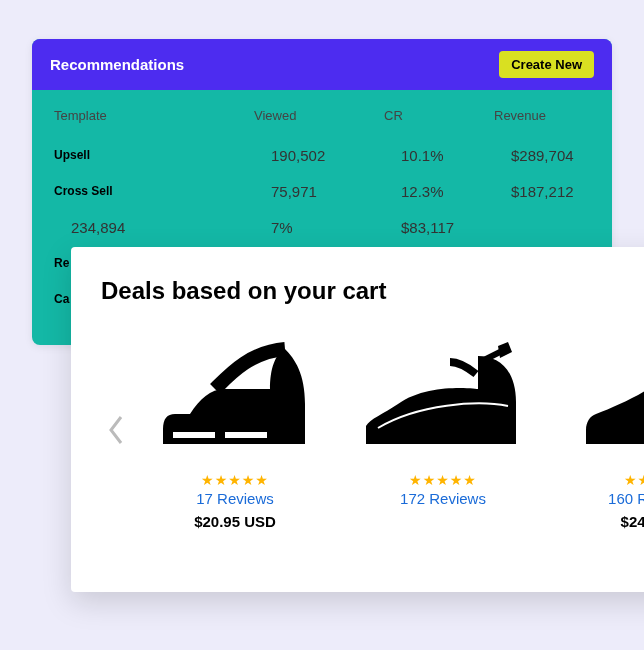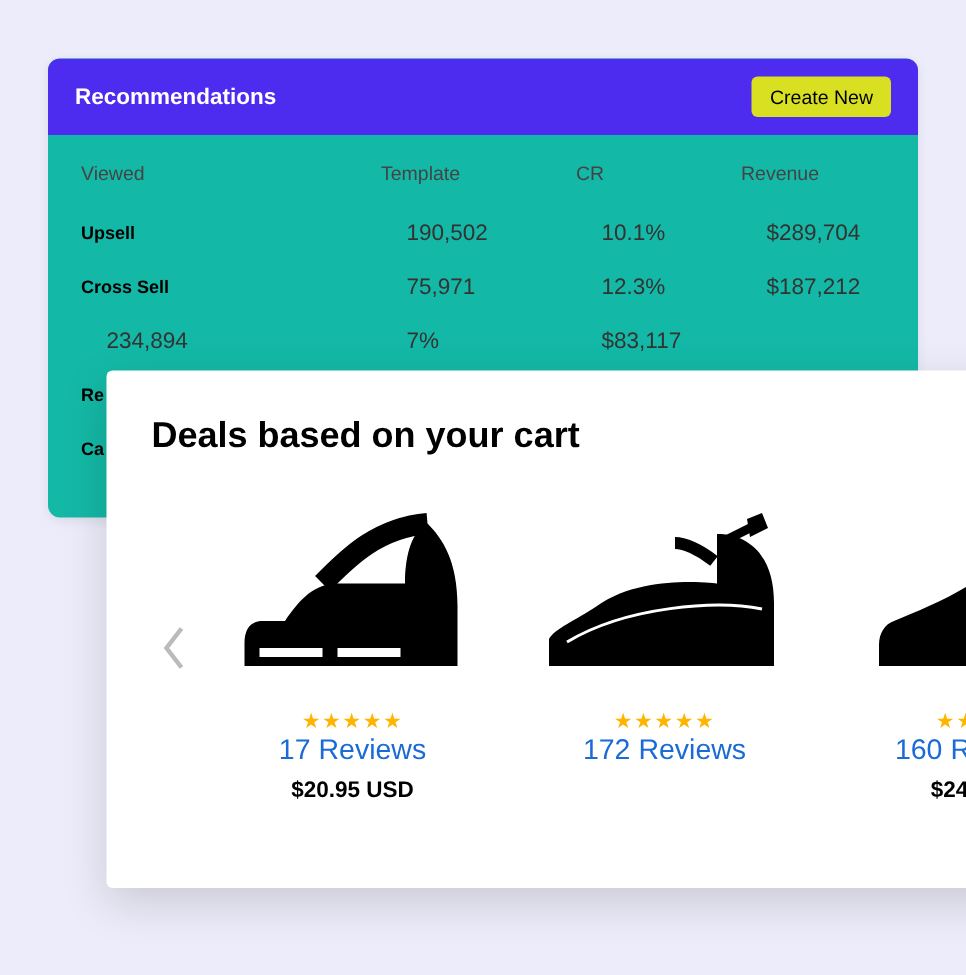--- a/index.html
+++ b/index.html
@@ -33,21 +33,21 @@
     font-size: 15px;
     font-weight: 700;
   }
   .create-btn {
     background: #d9e021;
     color: #000;
     border: none;
     border-radius: 4px;
     padding: 6px 12px;
     font-size: 13px;
-    font-weight: 400;
+    font-weight: 700;
     cursor: pointer;
   }
   .table {
     padding: 18px 22px 28px 22px;
   }
   .thead, .trow {
     display: grid;
     grid-template-columns: 200px 130px 110px 1fr;
     align-items: center;
   }
@@ -125,41 +125,41 @@
   }
   .product .img svg { fill: #000; }
   .stars {
     color: #ffb400;
     font-size: 14px;
     letter-spacing: 1px;
     margin-bottom: 2px;
   }
   .reviews {
     color: #1a6bd8;
-    font-size: 19px;
+    font-size: 15px;
     margin-bottom: 6px;
   }
   .price {
     font-size: 15px;
     font-weight: 700;
     color: #000;
   }
 </style>
 </head>
 <body>
 
 <div class="panel">
   <div class="panel-header">
     <h2>Recommendations</h2>
     <button class="create-btn">Create New</button>
   </div>
   <div class="table">
     <div class="thead">
+      <div>Template</div>
       <div>Viewed</div>
-      <div>Template</div>
       <div>CR</div>
       <div>Revenue</div>
     </div>
     <div class="trow">
       <div class="tname">Upsell</div>
       <div class="tval">190,502</div>
       <div class="tval">10.1%</div>
       <div class="tval">$289,704</div>
     </div>
     <div class="trow">

